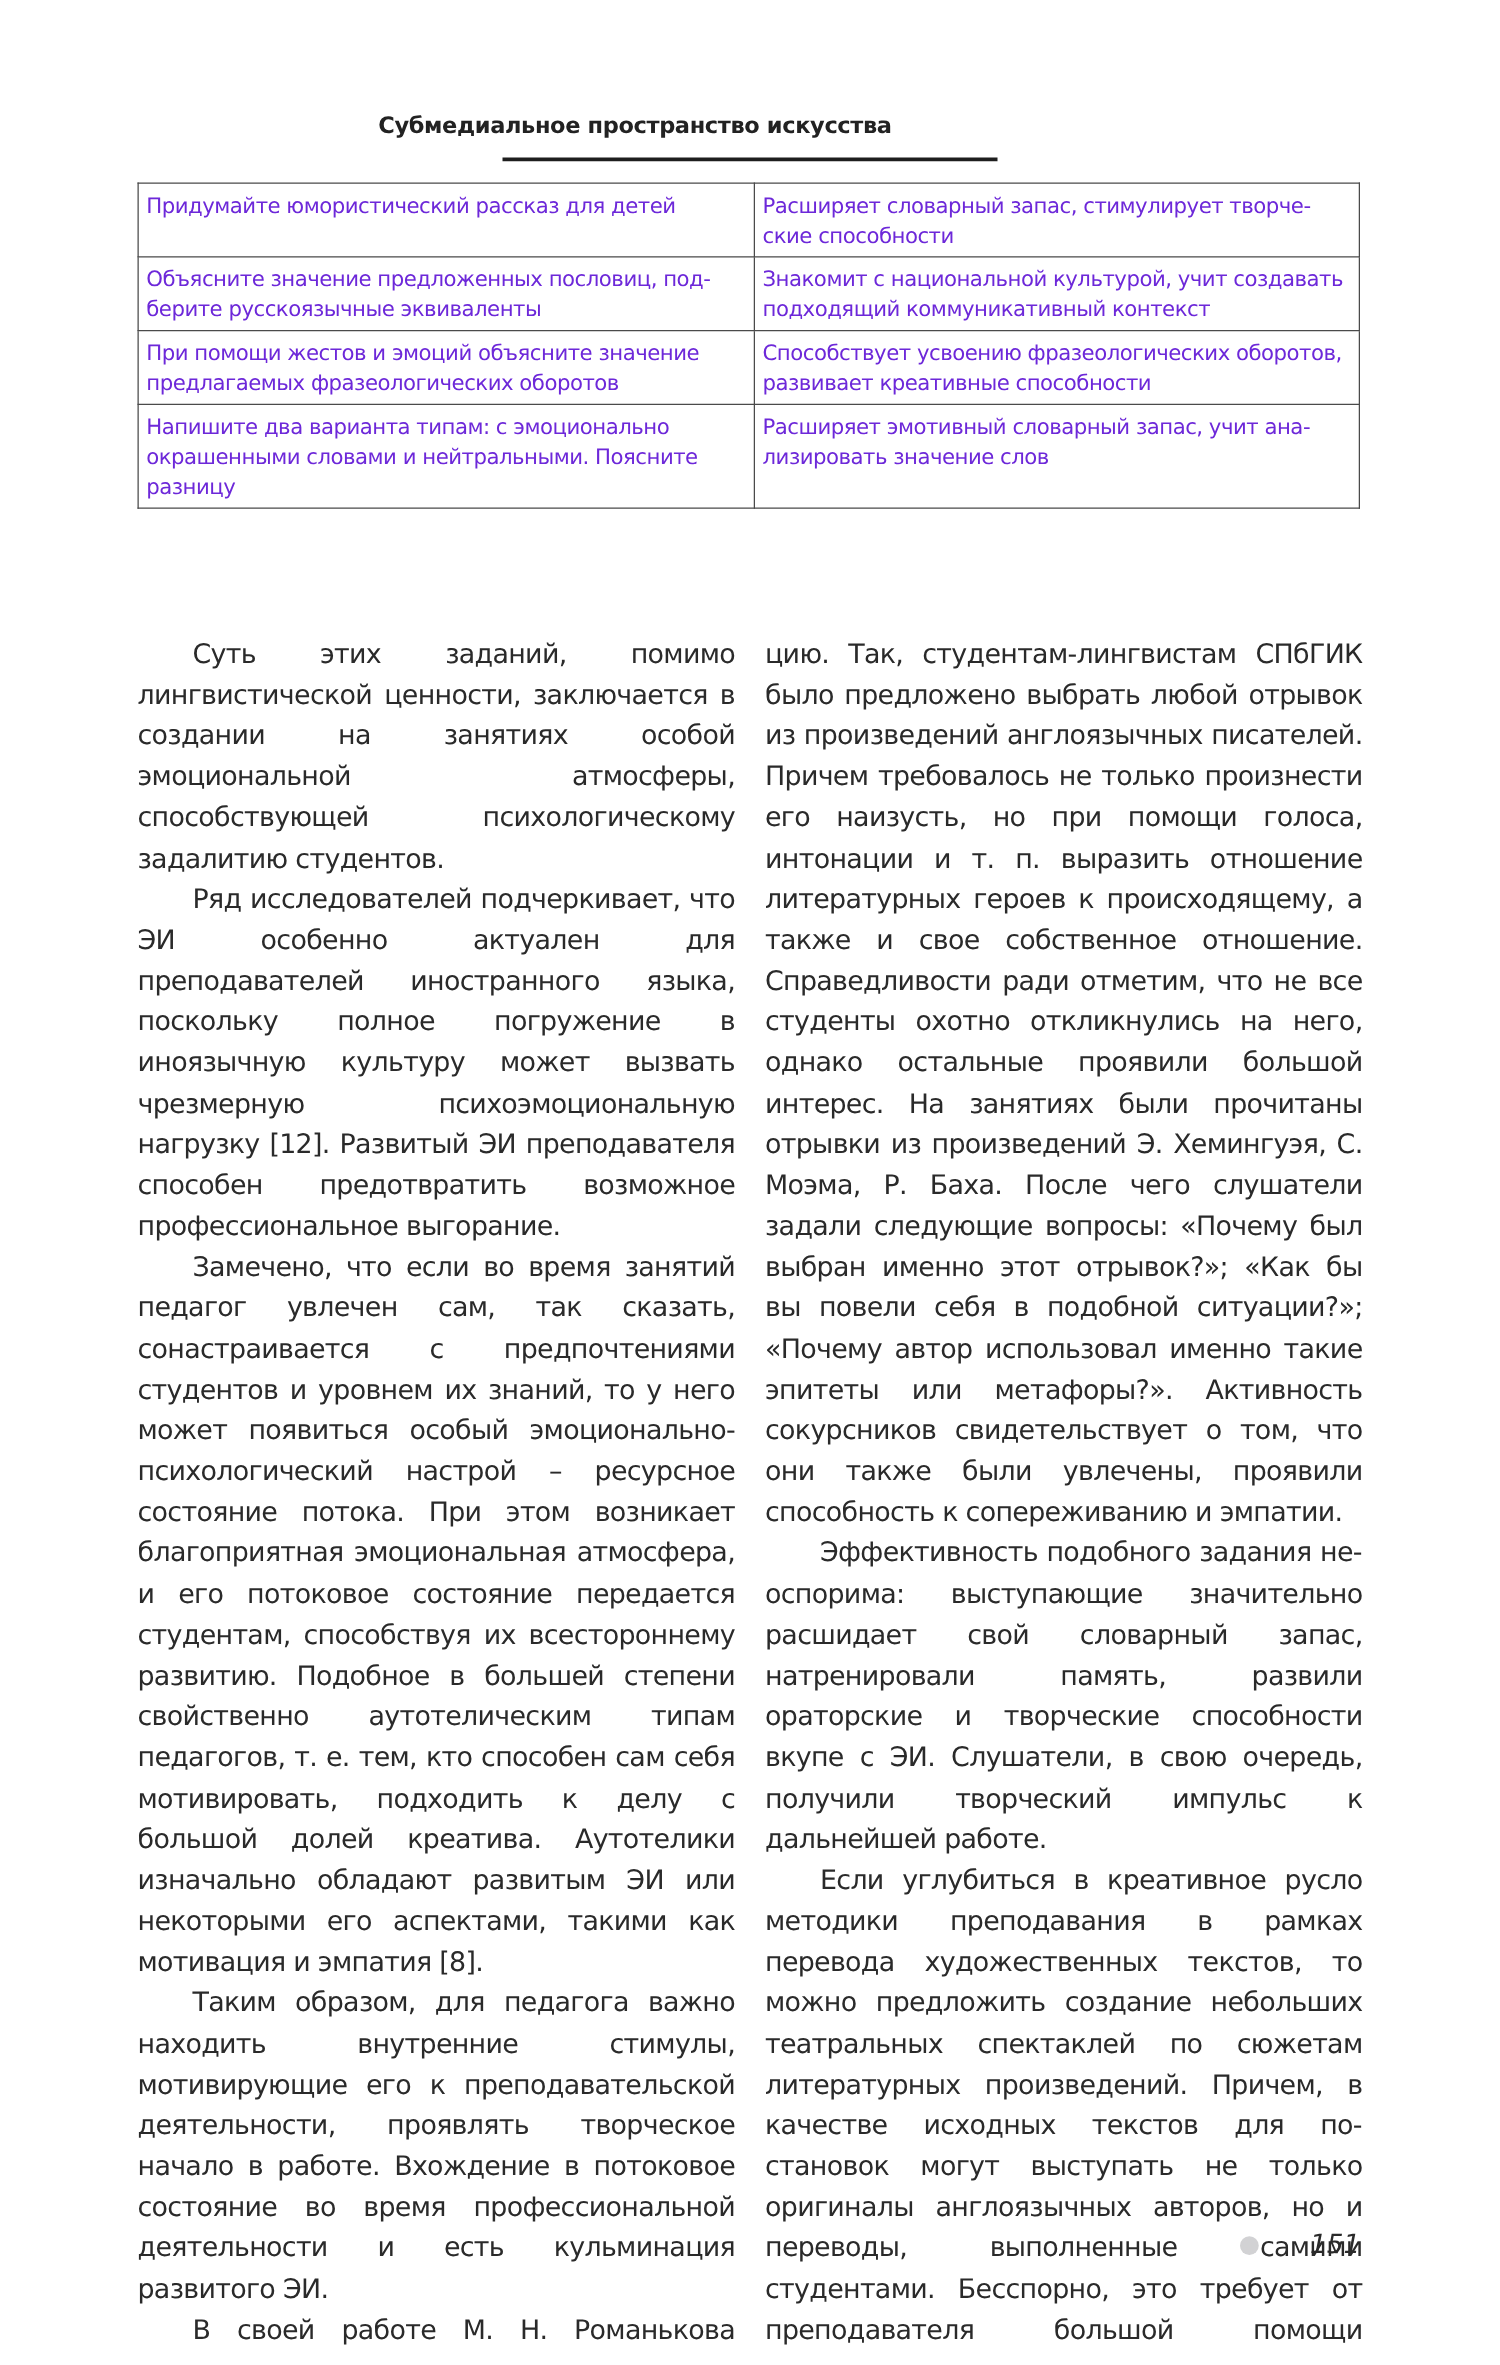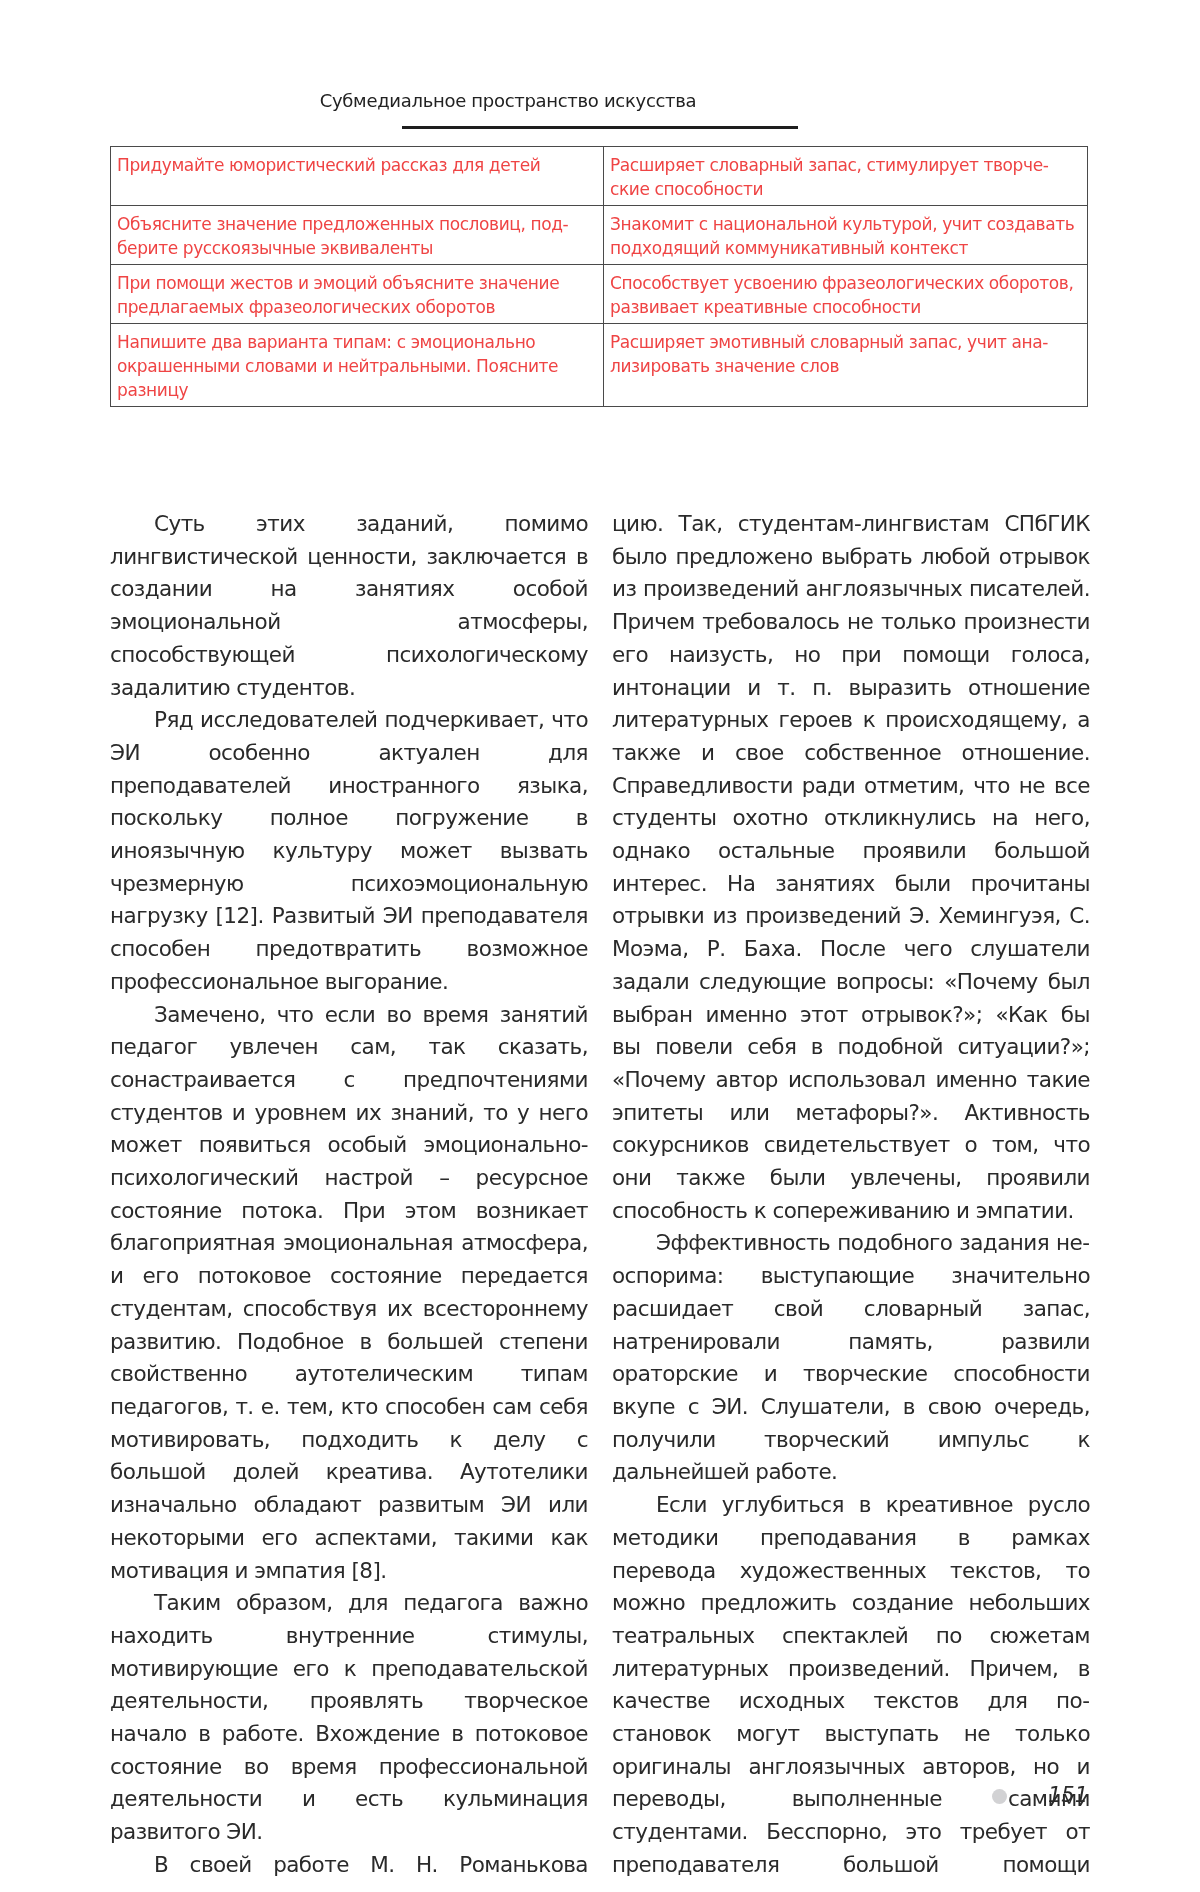--- a/index.html
+++ b/index.html
@@ -2,28 +2,28 @@
 <html><head>
 <meta charset="utf-8">
 <style>
   html, body { margin: 0; padding: 0; background: #ffffff; }
   body {
     width: 1200px; height: 1892px; position: relative; overflow: hidden;
     font-family: "DejaVu Sans", sans-serif; color: #2b2b2b;
   }
   .running-head {
     position: absolute; left: 0; top: 90px; width: 1016px; text-align: center;
-    font-size: 18px; font-weight: normal; color: #222; letter-spacing: -0.3px;
+    font-size: 18px; font-weight: bold; color: #222; letter-spacing: -0.3px;
   }
   .running-rule {
     position: absolute; left: 402px; top: 126px; width: 396px; height: 3px; background: #1e1e1e;
   }
   table.tasks {
     position: absolute; left: 110px; top: 146px; width: 978px;
-    border-collapse: collapse; font-size: 17px; line-height: 24px; color: #ef4444;
+    border-collapse: collapse; font-size: 17px; line-height: 24px; color: #6d28d9;
     letter-spacing: -0.4px;
   }
   table.tasks td {
     border: 1.5px solid #4a4a4a; vertical-align: top; padding: 6px 6px 4px 6px;
   }
   table.tasks td.c1 { width: 480px; }
   .col {
     position: absolute; top: 508px; width: 478px;
     font-size: 21.5px; line-height: 32.7px; text-align: justify; letter-spacing: -0.55px;
     color: #2a2a2a; hyphens: manual;

